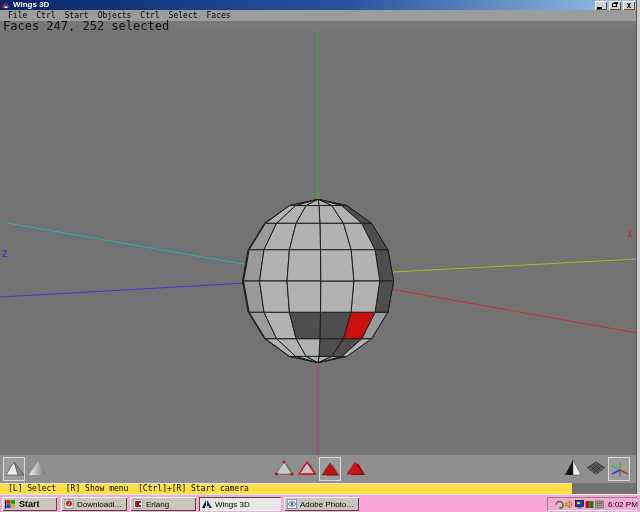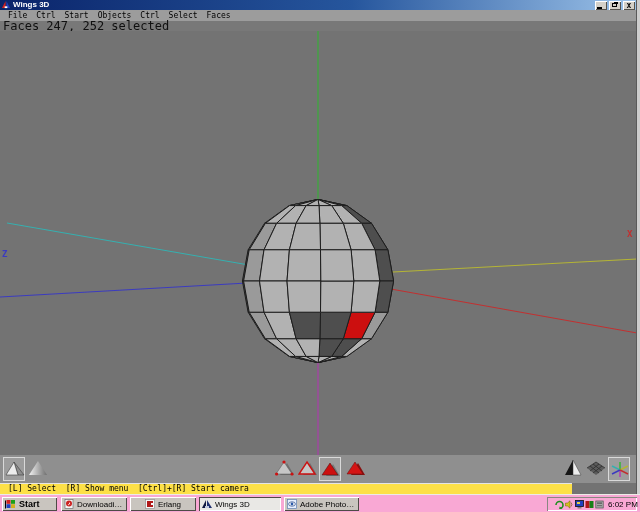--- a/index.html
+++ b/index.html
@@ -294,21 +294,21 @@
 
   <div class="taskbtn" style="left:61px; width:66px;">
     <svg class="task-icon" viewBox="0 0 10 10" width="10" height="10">
       <rect x="1" y="0.5" width="8" height="9" fill="#f4f4f4" stroke="#707070" stroke-width="0.7"></rect>
       <circle cx="5" cy="4.5" r="3" fill="#cc2222"></circle>
       <polygon points="5,3 5,6.5 3.6,5.2 6.4,5.2" fill="#ffffff"></polygon>
     </svg>
     <span class="tlabel">Downloading File: /wings/...</span>
   </div>
 
-  <div class="taskbtn" style="left:130px; width:66px;justify-content:center;">
+  <div class="taskbtn" style="left:130px; width:66px;">
     <svg class="task-icon" viewBox="0 0 10 10" width="10" height="10">
       <rect x="0.5" y="0.5" width="9" height="9" fill="#f6f6f6" stroke="#909090" stroke-width="0.7"></rect>
       <rect x="2" y="2" width="6" height="2" fill="#b01818"></rect>
       <rect x="2" y="4" width="4" height="2" fill="#b01818"></rect>
       <rect x="2" y="6" width="6" height="2" fill="#b01818"></rect>
     </svg>
     <span class="tlabel">Erlang</span>
   </div>
 
   <div class="taskbtn active" style="left:199px; width:82px;">

